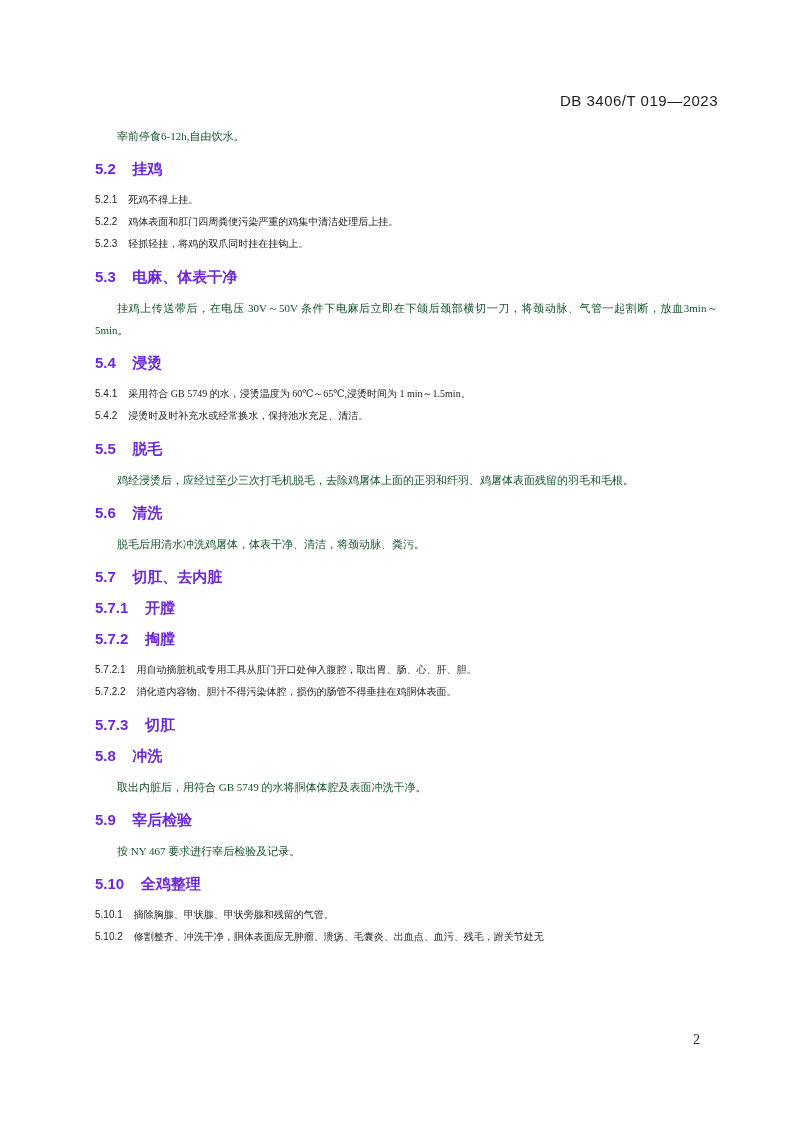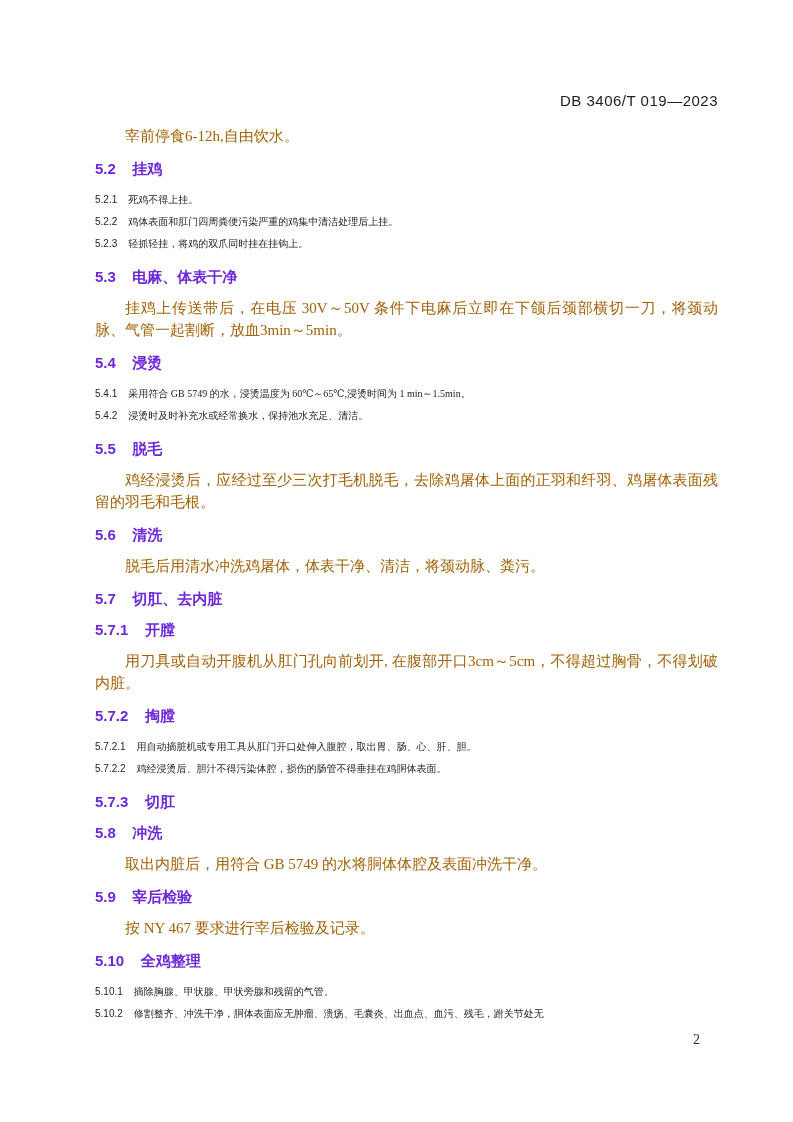--- a/index.html
+++ b/index.html
@@ -44,25 +44,25 @@
     line-height: 22px;
     font-size: 10px;
     color: #242424;
   }
   .clause .num {
     font-family: "Liberation Sans", "DejaVu Sans", sans-serif;
     margin-right: 1.1em;
   }
   .para {
     line-height: 22px;
-    font-size: 15px;
+    font-size: 11px;
     margin: 7px 0;
     text-indent: 2em;
     text-align: justify;
-    color: #a16207;
+    color: #14532d;
   }
   .page-number {
     position: absolute;
     top: 1032px;
     right: 86px;
     font-size: 14px;
     font-family: "Liberation Serif", "DejaVu Serif", serif;
     color: #2a2a2a;
   }
 </style>
@@ -120,31 +120,30 @@
     <div class="para">脱毛后用清水冲洗鸡屠体，体表干净、清洁，将颈动脉、粪污。</div>
 
     <div class="h2">
       <span class="num">5.7</span><span>切肛、去内脏</span>
     </div>
 
     <div class="h2">
       <span class="num">5.7.1</span><span>开膛</span>
     </div>
 
-    <div class="para">用刀具或自动开腹机从肛门孔向前划开, 在腹部开口3cm～5cm，不得超过胸骨，不得划破内脏。</div>
 
     <div class="h2">
       <span class="num">5.7.2</span><span>掏膛</span>
     </div>
 
     <div class="clause">
       <span class="num">5.7.2.1</span><span>用自动摘脏机或专用工具从肛门开口处伸入腹腔，取出胃、肠、心、肝、胆。</span>
     </div>
     <div class="clause">
-      <span class="num">5.7.2.2</span><span>鸡经浸烫后、胆汁不得污染体腔，损伤的肠管不得垂挂在鸡胴体表面。</span>
+      <span class="num">5.7.2.2</span><span>消化道内容物、胆汁不得污染体腔，损伤的肠管不得垂挂在鸡胴体表面。</span>
     </div>
 
     <div class="h2">
       <span class="num">5.7.3</span><span>切肛</span>
     </div>
 
 
     <div class="h2">
       <span class="num">5.8</span><span>冲洗</span>
     </div>

